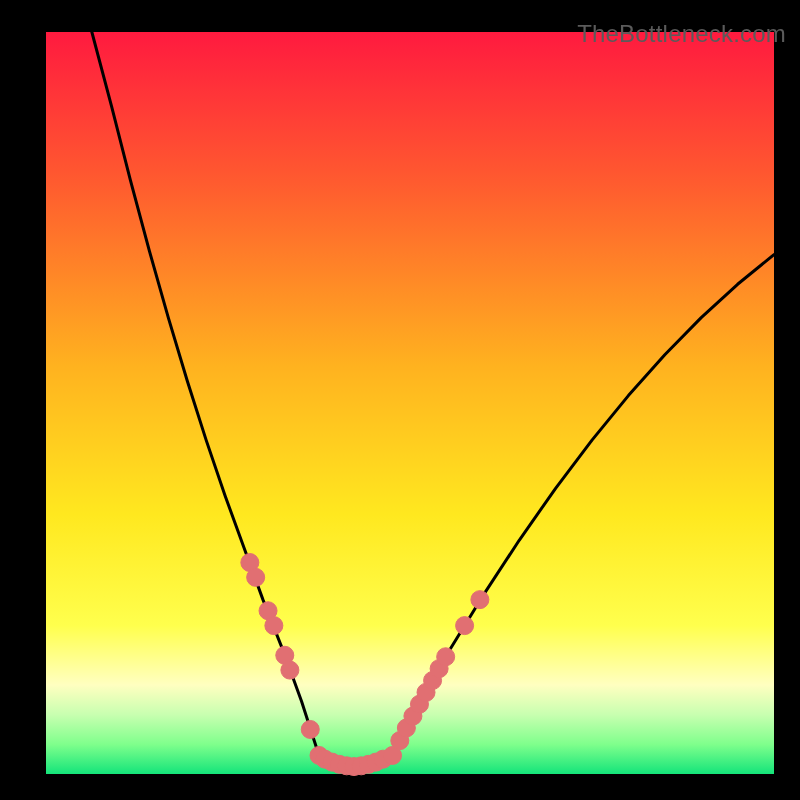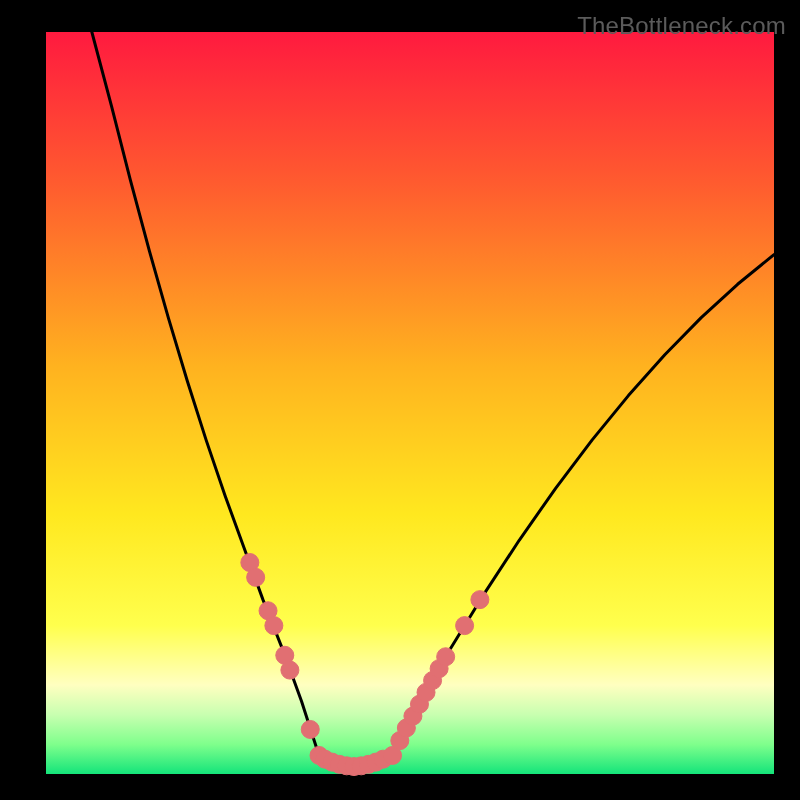--- a/index.html
+++ b/index.html
@@ -11,21 +11,21 @@
     overflow: hidden;
   }
   .frame {
     position: relative;
     width: 800px;
     height: 800px;
     background: #000;
   }
   .watermark {
     position: absolute;
-    top: 12px;
+    top: 20px;
     right: 14px;
     font-family: Arial, Helvetica, sans-serif;
     font-size: 24px;
     color: #5b5b5b;
     letter-spacing: 0.2px;
     z-index: 10;
   }
   svg {
     position: absolute;
     top: 0;

